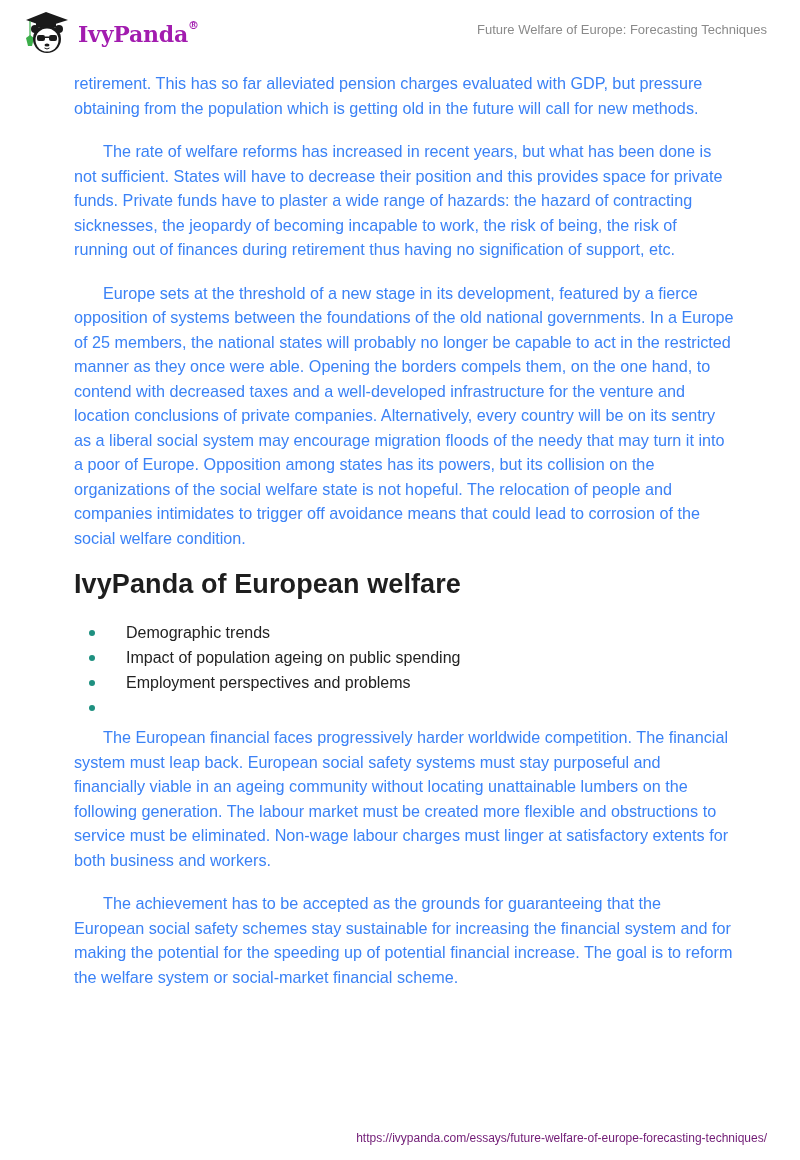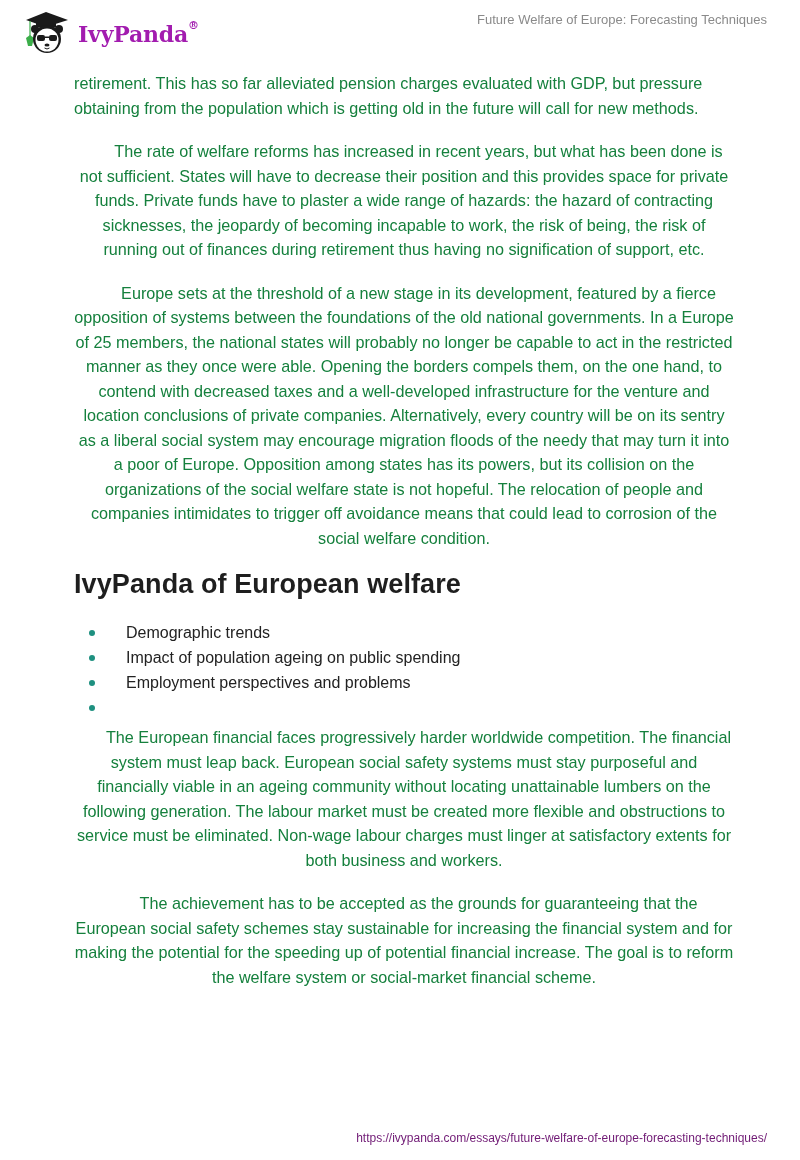--- a/index.html
+++ b/index.html
@@ -3,24 +3,24 @@
 <meta charset="utf-8">
 <style>
   html, body { margin: 0; padding: 0; background: #ffffff; }
   body { width: 800px; height: 1160px; position: relative; overflow: hidden;
          font-family: "Liberation Sans", sans-serif; color: #222222; }
   .header { position: absolute; top: 0; left: 0; width: 800px; height: 60px; }
   .logo { position: absolute; left: 18px; top: 8px; display: flex; align-items: center; }
   .logo svg { width: 56px; height: 48px; }
   .logo-text { font-family: "DejaVu Serif", serif; font-weight: bold; font-size: 22px; color: #a21caf; margin-left: 4px; letter-spacing: -0.2px; }
   .logo-text sup { font-size: 11px; vertical-align: top; position: relative; top: -2px; }
-  .doc-title { position: absolute; right: 33px; top: 12px; font-size: 13px; color: #8a8a8a; }
+  .doc-title { position: absolute; right: 33px; top: 22px; font-size: 13px; color: #8a8a8a; }
   .content { position: absolute; left: 74px; top: 71px; width: 660px; }
-  p { margin: 0 0 19px 0; font-size: 16.2px; line-height: 24.5px; color: #15803d; }
-  p.indent { text-indent: 29px; text-align: center; }
+  p { margin: 0 0 19px 0; font-size: 16.2px; line-height: 24.5px; color: #3b82f6; }
+  p.indent { text-indent: 29px; }
   h2 { font-size: 27px; font-weight: bold; margin: 6px 0 20px 0; color: #1e1e1e; letter-spacing: 0.1px; }
   ul { list-style: none; margin: 0 0 30px 0; padding: 0; }
   li { position: relative; padding-left: 52px; font-size: 16px; line-height: 25px; color: #222; }
   li .bullet { position: absolute; left: 15px; top: 10px; width: 6px; height: 6px; border-radius: 50%; background: #1e9080; }
   .footer-url { position: absolute; right: 33px; top: 1131px; font-size: 12px; color: #701a75; }
 </style>
 </head>
 <body>
 
 <div class="header">

